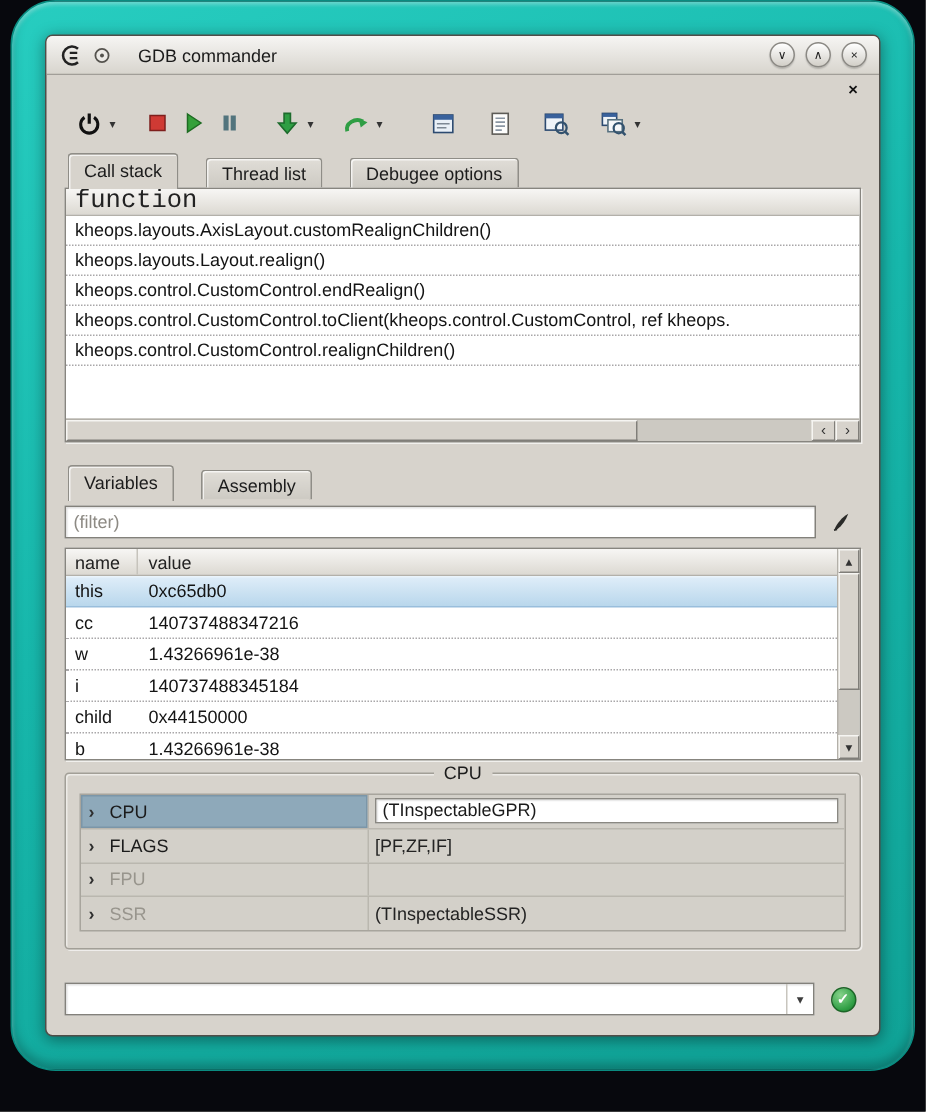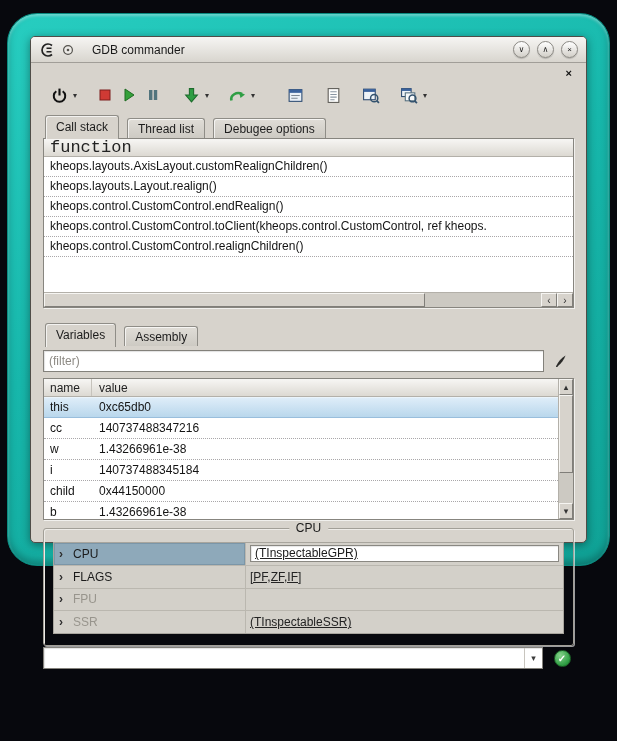--- a/index.html
+++ b/index.html
@@ -1,19 +1,19 @@
 <!DOCTYPE html>
 <html><head>
 <meta charset="utf-8">
 <style>
   html,body{margin:0;padding:0;width:617px;height:741px;overflow:hidden;
     font-family:"Liberation Sans",sans-serif;background:#07080d;}
   *{box-sizing:border-box;}
 
-  .frame{position:absolute;left:7px;top:13px;width:603px;height:553px;border-radius:30px;
+  .frame{position:absolute;left:7px;top:0;width:603px;height:714px;border-radius:30px;
     background:linear-gradient(155deg,#27cdc0 0%,#17b7ab 45%,#10a296 100%);
     border:1px solid #0a8b80;
     box-shadow:inset 0 2px 3px rgba(255,255,255,.35), inset 0 -4px 8px rgba(0,0,0,.28);}
 
   .window{position:absolute;left:22px;top:22px;right:22px;bottom:22px;
     background:#d7d3cc;border:1px solid #4f4d48;border-radius:5px;
     box-shadow:0 2px 10px rgba(0,0,0,.4);display:flex;flex-direction:column;}
 
   
   .titlebar{height:26px;flex:none;display:flex;align-items:center;padding:0 8px;gap:6px;
@@ -39,21 +39,21 @@
     padding:0 2px;}
   .chev{font-size:8px;color:#333;padding:0 2px;align-self:center;}
   .sep{width:14px;}
   .sep-lg{width:26px;}
   .tbtn svg{display:block;}
 
   
   .tabs{display:flex;align-items:flex-end;height:24px;flex:none;padding-left:2px;position:relative;z-index:2;}
   .tab{height:20px;display:flex;align-items:center;padding:0 10px;font-size:12px;color:#1c1c1c;
     background:linear-gradient(#e0ddd7,#cdcac3);border:1px solid #8f8d87;border-bottom:none;
-    border-radius:3px 3px 0 0;margin-right:8px;
+    border-radius:3px 3px 0 0;margin-right:18px;
     box-shadow:inset 1px 1px 0 rgba(255,255,255,.7);}
   .tab.active{height:24px;background:#d7d3cc;margin-bottom:-1px;padding-bottom:1px;}
 
   
   .listpanel{height:170px;flex:none;border:1px solid #87857f;background:#fff;
     box-shadow:1px 1px 0 rgba(255,255,255,.65);display:flex;flex-direction:column;position:relative;z-index:1;}
   .colheader{height:18px;flex:none;background:linear-gradient(#f7f6f4,#dcd9d2);
     border-bottom:1px solid #b3b0a9;display:flex;align-items:center;padding:0 6px;
     font-size:17px;color:#222;font-family:Liberation Mono, monospace;}
   .cs-rows{flex:1;overflow:hidden;}
@@ -109,21 +109,21 @@
     background:#d7d3cc;padding:0 7px;font-size:12px;color:#1b1b1b;}
   .pgrid{height:92px;border:1px solid #a8a59d;background:#d3d0c9;
     display:flex;flex-direction:column;}
   .prow{flex:1;display:flex;align-items:stretch;border-bottom:1px solid #bab7af;}
   .prow:last-child{border-bottom:none;}
   .p-name{width:192px;border-right:1px solid #bab7af;display:flex;align-items:center;
     gap:5px;padding-left:5px;font-size:12px;color:#1b1b1b;}
   .exp{font-size:12px;font-weight:bold;color:#2e2e2e;width:9px;line-height:10px;}
   .prow.sel .p-name{background:#8ea9ba;box-shadow:inset 0 0 0 1px #7b96a8;}
   .prow.disabled .p-label{color:#98958d;}
-  .p-val{flex:1;display:flex;align-items:center;padding:1px 4px;font-size:12px;color:#232323;text-decoration:underline;}
+  .p-val{flex:1;display:flex;align-items:center;padding:1px 4px;font-size:12px;color:#232323;}
   .p-editor{flex:1;background:#fff;border:1px solid #8a8882;height:17px;line-height:15px;
     padding:0 4px;box-shadow:inset 1px 1px 1px rgba(0,0,0,.1);font-size:12px;color:#1a1a1a;}
 
   
   .bottom{margin-top:auto;flex:none;display:flex;align-items:center;gap:7px;}
   .combo{flex:1;height:22px;background:#fff;border:1px solid #83817b;
     box-shadow:inset 1px 1px 1px rgba(0,0,0,.12);display:flex;align-items:stretch;}
   .combo-text{flex:1;padding:0 5px;font-size:12px;color:#1a1a1a;display:flex;align-items:center;}
   .combo-btn{width:18px;display:flex;align-items:center;justify-content:center;
     font-size:9px;color:#3c3c3c;border-left:1px solid #c8c5be;}

